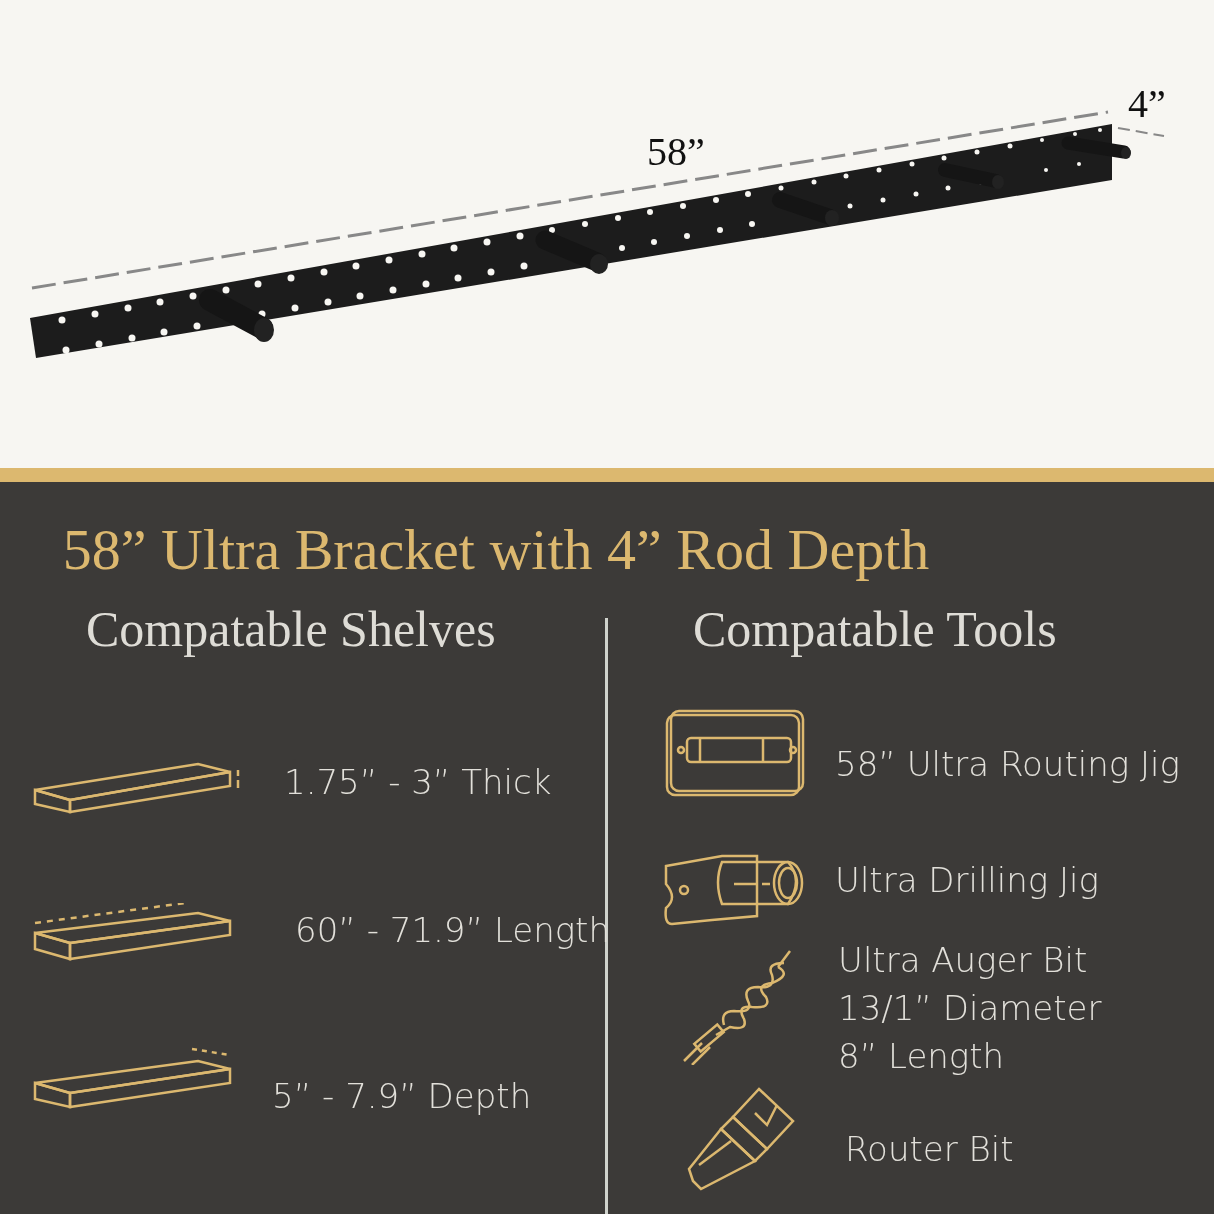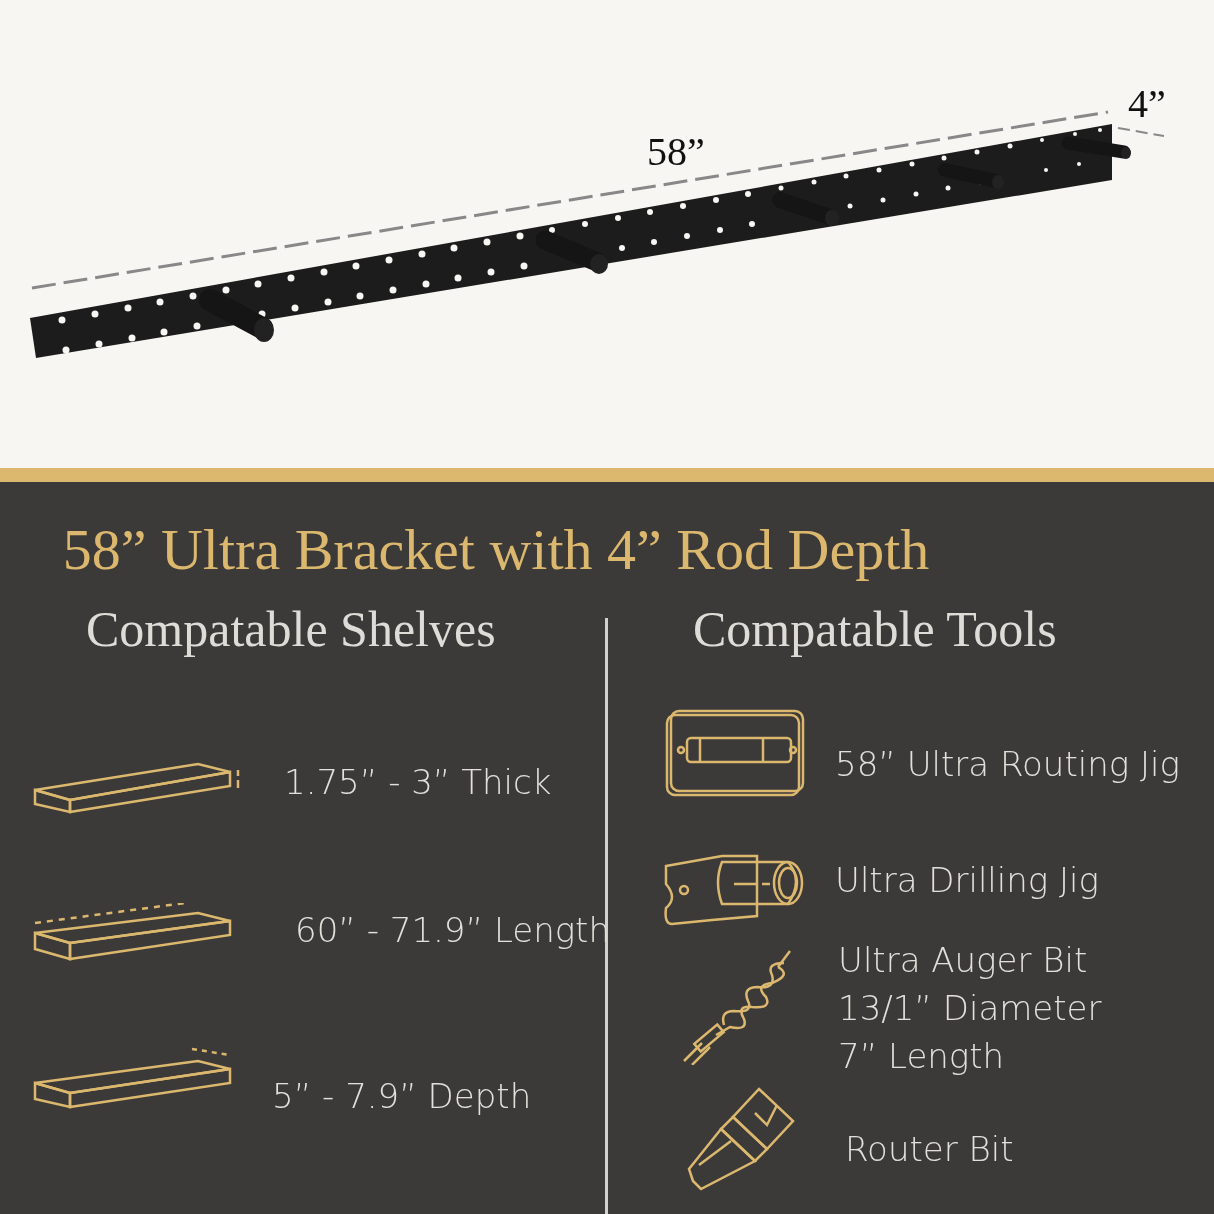--- a/index.html
+++ b/index.html
@@ -181,21 +181,21 @@
     <line x1="110" y1="6" x2="98" y2="22"></line>
     <path d="M98,22 Q112,30 92,38 Q74,40 86,52 Q92,64 72,62 Q56,60 64,74 Q68,86 50,82 L36,90"></path>
     <path d="M104,18 Q86,18 92,30 Q96,44 78,42 Q62,42 68,56 Q74,68 54,66 Q40,66 44,80"></path>
     <rect x="14" y="88" width="30" height="10" transform="rotate(-40 29 93)"></rect>
     <line x1="4" y1="116" x2="22" y2="98"></line>
     <line x1="12" y1="120" x2="30" y2="102"></line>
   </svg>
 </div>
 <div class="item-text" style="left:838px; top:936px;text-align:center;">Ultra Auger Bit</div>
 <div class="item-text" style="left:838px; top:984px;">13/1” Diameter</div>
-<div class="item-text" style="left:838px; top:1032px;">7” Length</div>
+<div class="item-text" style="left:838px; top:1032px;">8” Length</div>
 
 <div class="icon" style="left:685px; top:1085px;">
   <svg width="115" height="110" fill="none" stroke="#dcb86f" stroke-width="2.5">
     <polygon points="74,4 108,36 82,64 48,32"></polygon>
     <polygon points="48,32 82,64 70,76 36,44"></polygon>
     <polygon points="36,44 70,76 16,104 8,96 4,84"></polygon>
     <line x1="14" y1="80" x2="46" y2="56"></line>
     <path d="M70,28 L82,40 L92,20"></path>
   </svg>
 </div>

